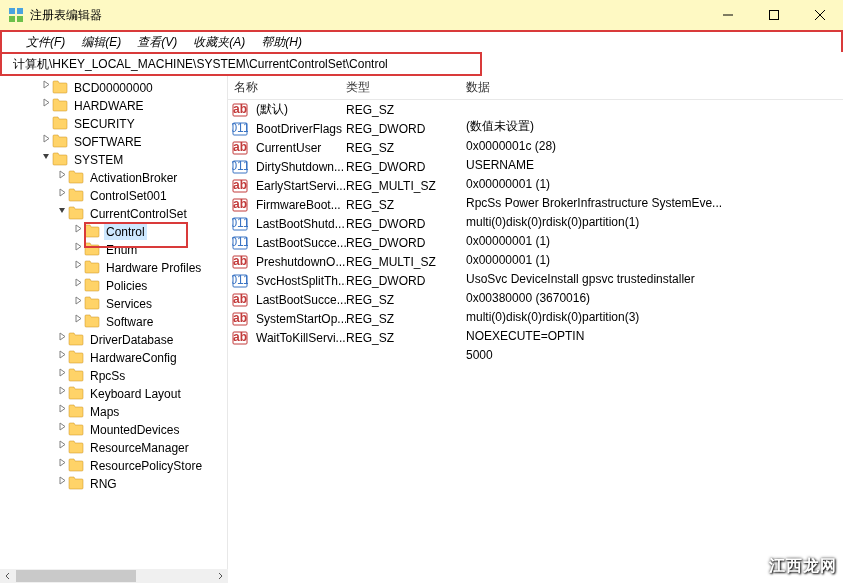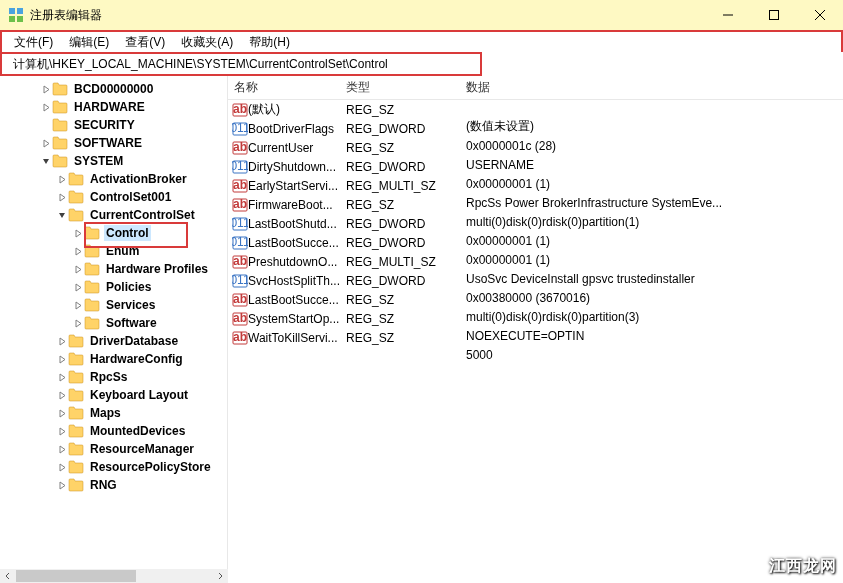--- a/index.html
+++ b/index.html
@@ -5,29 +5,29 @@
 * { margin: 0; padding: 0; box-sizing: border-box; font-family: "Microsoft YaHei", "Segoe UI", sans-serif; font-size: 12px; }
 body { background: #fff; width: 843px; height: 583px; overflow: hidden; position: relative; }
 
 .titlebar { height: 30px; display: flex; align-items: center; padding-left: 8px; background: #fef9c3; }
 .titlebar-icon { width: 16px; height: 16px; margin-right: 6px; }
 .titlebar-title { flex: 1; }
 .win-controls { display: flex; }
 .win-btn { width: 46px; height: 30px; display: flex; align-items: center; justify-content: center; }
 .win-btn svg { width: 10px; height: 10px; stroke: #000; stroke-width: 1; fill: none; }
 
-.menubar { height: 22px; display: flex; align-items: center; padding-left: 4px; border: 2px solid #d93a3a; border-bottom: none; }
+.menubar { height: 22px; display: flex; align-items: center; padding-left: 16px; border: 2px solid #d93a3a; border-bottom: none; font-style: italic; }
 .menu-item { padding: 2px 8px; }
 
 .addressbar { height: 24px; border: 2px solid #d93a3a; border-top: 2px solid #d93a3a; display: flex; align-items: center; padding: 0 11px; width: 482px; }
 
 .main { display: flex; height: calc(583px - 30px - 22px - 24px - 14px); }
 
 .tree-pane { width: 228px; overflow: hidden; border-right: 1px solid #e8e8e8; padding-top: 4px; }
-.tree-row { display: flex; align-items: center; height: 18px; white-space: nowrap; font-weight: bold; }
+.tree-row { display: flex; align-items: flex-start; height: 18px; white-space: nowrap; }
 .tree-row.selected .tree-label { background: #cde8ff; }
 .tree-row.highlighted { position: relative; }
 .tree-row.highlighted::after { content:""; position:absolute; left:84px; top:-2px; width:100px; height:22px; border:2px solid #d93a3a; pointer-events:none;}
 .tree-spacer { display: inline-block; }
 .tree-chevron { width: 12px; display: inline-flex; justify-content: center; color: #666; }
 .tree-chevron.empty { visibility: hidden; }
 .folder-icon { width: 16px; height: 14px; margin-right: 4px; }
 .tree-label { padding: 1px 2px; }
 
 .list-pane { flex: 1; overflow: hidden; }
@@ -35,21 +35,21 @@
 .col-name { width: 118px; padding-left: 6px; }
 .col-type { width: 120px; }
 .col-data { flex: 1; }
 .list-header > div { color: #333; }
 
 .list-body { }
 .list-row { display: flex; height: 19px; align-items: center; }
 .list-row .cell-name { width: 118px; padding-left: 4px; display: flex; align-items: center; overflow: hidden; white-space: nowrap; }
 .list-row .cell-type { width: 120px; white-space: nowrap; }
 .list-row .cell-data { flex: 1; white-space: nowrap; overflow: hidden; margin-top: 34px; }
-.value-icon { width: 16px; height: 16px; margin-right: 0; flex-shrink: 0; }
+.value-icon { width: 16px; height: 16px; margin-right: 8px; flex-shrink: 0; }
 
 .scrollbar-h { position: absolute; bottom: 0; left: 0; width: 228px; height: 14px; background: #f0f0f0; display: flex; align-items: center; }
 .sb-btn { width: 16px; height: 14px; display:flex; align-items:center; justify-content:center; background:#f0f0f0; }
 .sb-track { flex:1; height:14px; position:relative; }
 .sb-thumb { position:absolute; left:0; top:1px; width:120px; height:12px; background:#c9c9c9; }
 
 .watermark { position: absolute; right: 6px; bottom: 6px; color: #fff; font-size: 16px; font-weight: 700; text-shadow: 0 0 3px rgba(0,0,0,.8), 1px 1px 2px rgba(0,0,0,.9); letter-spacing: 1px; font-family: "SimHei", sans-serif;}
 </style>
 </head>
 <body>

